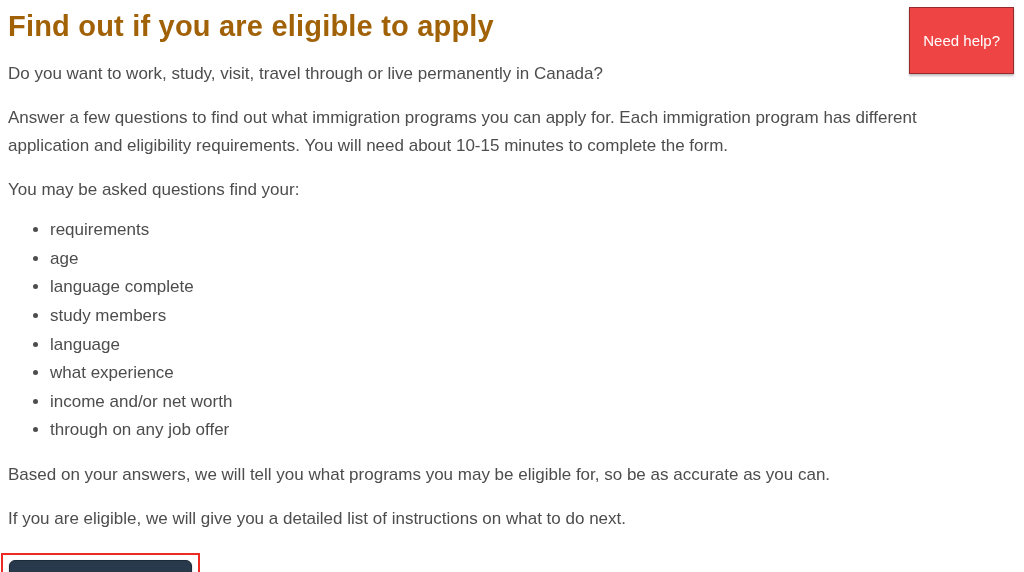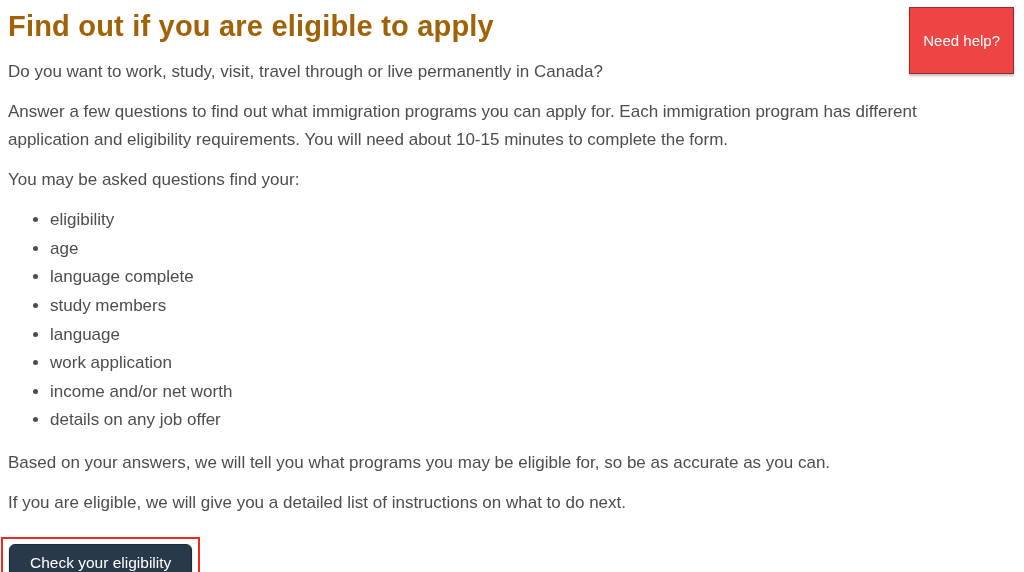--- a/index.html
+++ b/index.html
@@ -30,21 +30,21 @@
     font-size: 15px;
     padding: 24px 13px;
     border: 1px solid #952a2e;
     border-radius: 0;
     box-shadow: 0 2px 2px rgba(0,0,0,0.25);
     cursor: pointer;
   }
   p.body-text {
     font-size: 17px;
     line-height: 28px;
-    margin: 0 0 12px 0;
+    margin: 16px 0 12px 0;
     max-width: 970px;
   }
   ul.topics {
     margin: 12px 0 14px 0;
     padding-left: 42px;
     list-style: disc;
   }
   ul.topics li {
     font-size: 17px;
     line-height: 28.6px;
@@ -80,28 +80,28 @@
 
 <button class="need-help-btn">Need help?</button>
 
 <p class="body-text">Do you want to work, study, visit, travel through or live permanently in Canada?</p>
 
 <p class="body-text">Answer a few questions to find out what immigration programs you can apply for. Each immigration program has different application and eligibility requirements. You will need about 10-15 minutes to complete the form.</p>
 
 <p class="body-text">You may be asked questions find your:</p>
 
 <ul class="topics">
-  <li>eligibility</li>
+  <li>requirements</li>
   <li>age</li>
   <li>language complete</li>
   <li>study members</li>
   <li>language</li>
-  <li>work application</li>
+  <li>what experience</li>
   <li>income and/or net worth</li>
-  <li>details on any job offer</li>
+  <li>through on any job offer</li>
 </ul>
 
 <p class="body-text note">Based on your answers, we will tell you what programs you may be eligible for, so be as accurate as you can.</p>
 
 <p class="body-text note">If you are eligible, we will give you a detailed list of instructions on what to do next.</p>
 
 <div class="highlight-box">
   <button class="check-btn">Check your eligibility</button>
 </div>
 

